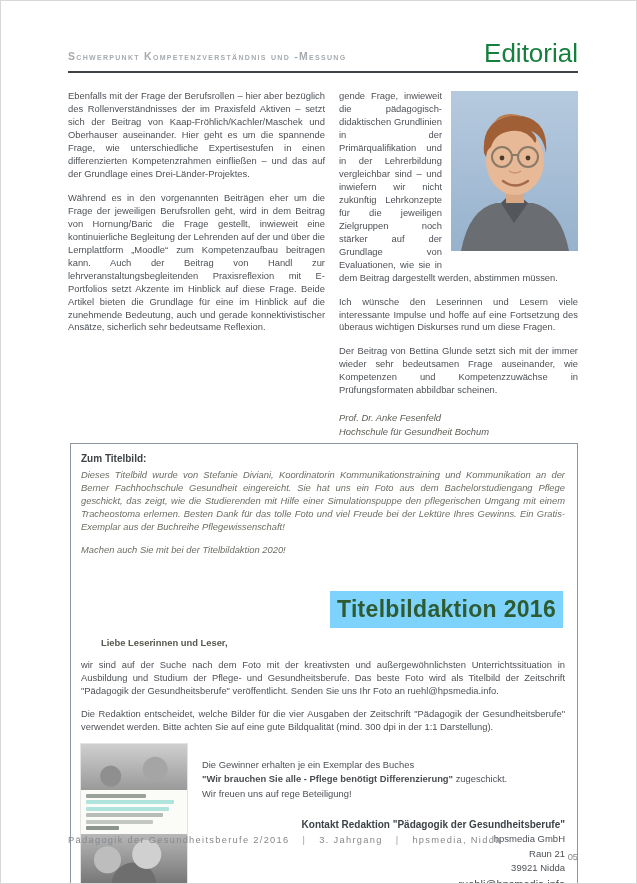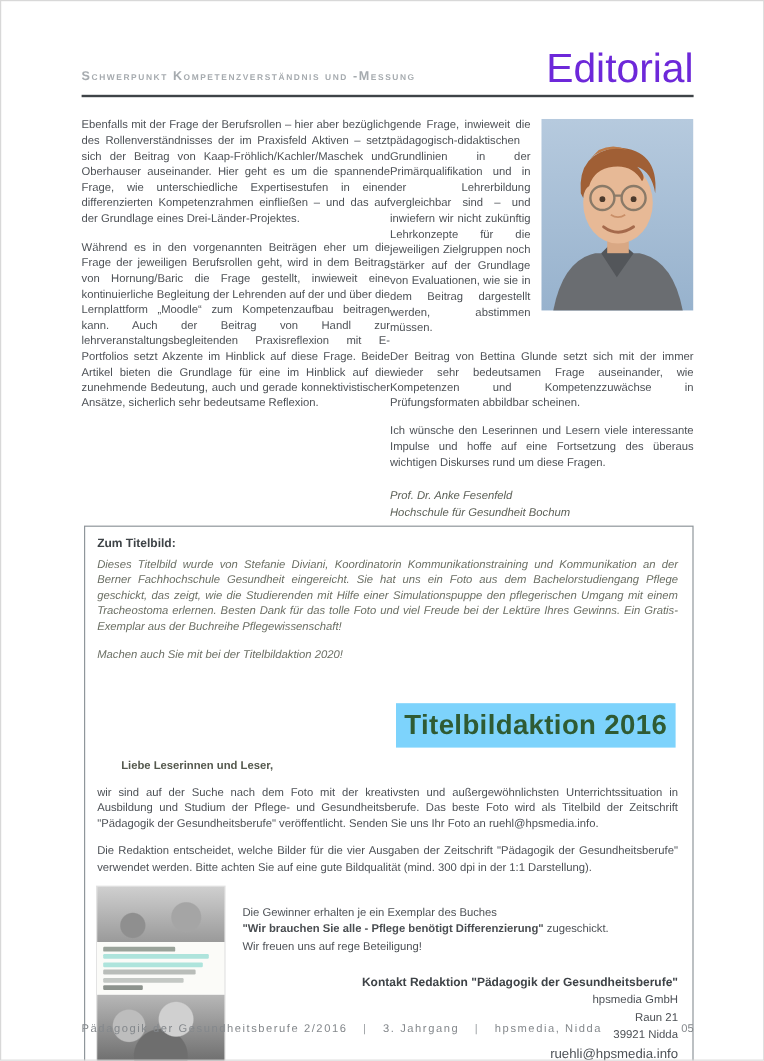--- a/index.html
+++ b/index.html
@@ -14,24 +14,24 @@
     color:#4d5156;
     overflow:hidden;
   }
   .content { padding:40px 59px 0 68px; }
 
   
   .masthead { display:flex; justify-content:space-between; align-items:flex-end;
               border-bottom:2px solid #3e4347; padding-bottom:5px; }
   .kicker { font-variant:small-caps; font-weight:700; font-size:10.5px;
             letter-spacing:1.3px; color:#a6abaf; padding-bottom:4px; }
-  .page-title { font-size:34px; font-weight:400; color:#6d28d9; line-height:1; }
-
-  
-  .columns { display:flex; margin-top:17px;
+  .page-title { font-size:26px; font-weight:400; color:#15803d; line-height:1; }
+
+  
+  .columns { display:flex; gap:14px; margin-top:17px;
              font-size:9.4px; line-height:1.38; text-align:justify; }
   .col-left  { flex:0 0 257px; }
   .col-right { flex:1; }
   .columns p { margin-bottom:11px; }
   .portrait { float:right; width:127px; height:160px; margin:1px 0 8px 9px;
               overflow:hidden; }
   .portrait svg { display:block; }
   .signature { font-style:italic; color:#5d6158; margin-top:14px; line-height:1.45; }
 
   
@@ -76,21 +76,21 @@
   .winners-text .bold { font-weight:700; color:#494d51; }
 
   .contact-block { text-align:right; margin-top:16px; line-height:1.5; }
   .contact-heading { font-weight:700; color:#3e4347; font-size:10px; }
   .contact-line { font-size:9.5px; }
   .contact-email { font-size:11px; margin-top:1px; }
   .contact-website { font-size:13.5px; color:#ef4444; letter-spacing:.3px; margin-top:2px; }
 
   
   .footer { position:absolute; left:68px; right:59px; top:818px;
-            display:flex; align-items:flex-end;
+            display:flex; align-items:center;
             font-size:9.3px; letter-spacing:1.3px; color:#84888c; }
   .footer .sep { margin:0 13px; color:#9da1a5; }
   .footer .page-number { margin-left:auto; letter-spacing:0;margin-top:34px; }
 </style>
 </head>
 <body>
 
 <div class="page">
   <div class="content">
 
@@ -124,22 +124,22 @@
             <circle cx="51" cy="66" r="10" fill="none" stroke="#8a7a68" stroke-width="2"></circle>
             <circle cx="77" cy="66" r="10" fill="none" stroke="#8a7a68" stroke-width="2"></circle>
             <line x1="61" y1="64" x2="67" y2="64" stroke="#8a7a68" stroke-width="2"></line>
             <circle cx="51" cy="67" r="2.4" fill="#4c3a2c"></circle>
             <circle cx="77" cy="67" r="2.4" fill="#4c3a2c"></circle>
             <path d="M52 90 Q64 99 77 90" fill="none" stroke="#a56a4c" stroke-width="2.4" stroke-linecap="round"></path>
             <path d="M58 80 Q64 84 70 80" fill="none" stroke="#c98f68" stroke-width="1.5"></path>
           </svg>
         </div>
         <p>gende Frage, inwieweit die pädagogisch-didaktischen Grundlinien in der Primärqualifikation und in der Lehrerbildung vergleichbar sind – und inwiefern wir nicht zukünftig Lehrkonzepte für die jeweiligen Zielgruppen noch stärker auf der Grundlage von Evaluationen, wie sie in dem Beitrag dargestellt werden, abstimmen müssen.</p>
+        <p>Ich wünsche den Leserinnen und Lesern viele interessante Impulse und hoffe auf eine Fortsetzung des überaus wichtigen Diskurses rund um diese Fragen.</p>
         <p>Der Beitrag von Bettina Glunde setzt sich mit der immer wieder sehr bedeutsamen Frage auseinander, wie Kompetenzen und Kompetenzzuwächse in Prüfungsformaten abbildbar scheinen.</p>
-        <p>Ich wünsche den Leserinnen und Lesern viele interessante Impulse und hoffe auf eine Fortsetzung des überaus wichtigen Diskurses rund um diese Fragen.</p>
         <div class="signature">
           <div>Prof. Dr. Anke Fesenfeld</div>
           <div>Hochschule für Gesundheit Bochum</div>
         </div>
       </section>
     </main>
 
     <section class="titelbild-box">
       <div class="box-title">Zum Titelbild:</div>
       <p class="box-intro">Dieses Titelbild wurde von Stefanie Diviani, Koordinatorin Kommunikationstraining und Kommunikation an der Berner Fachhochschule Gesundheit eingereicht. Sie hat uns ein Foto aus dem Bachelorstudiengang Pflege geschickt, das zeigt, wie die Studierenden mit Hilfe einer Simulationspuppe den pflegerischen Umgang mit einem Tracheostoma erlernen. Besten Dank für das tolle Foto und viel Freude bei der Lektüre Ihres Gewinns. Ein Gratis-Exemplar aus der Buchreihe Pflegewissenschaft!</p>

